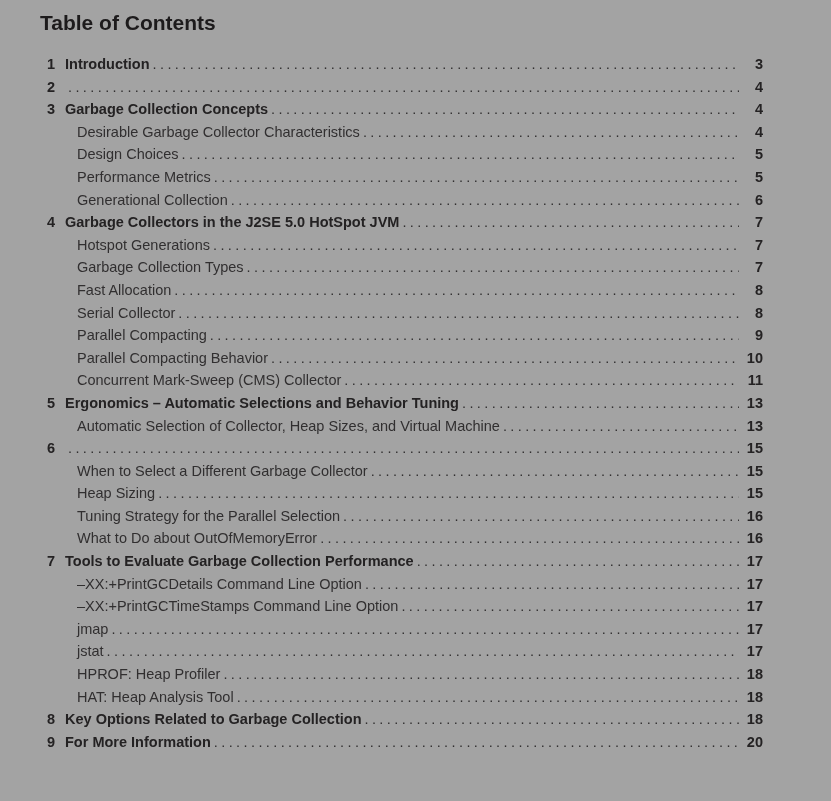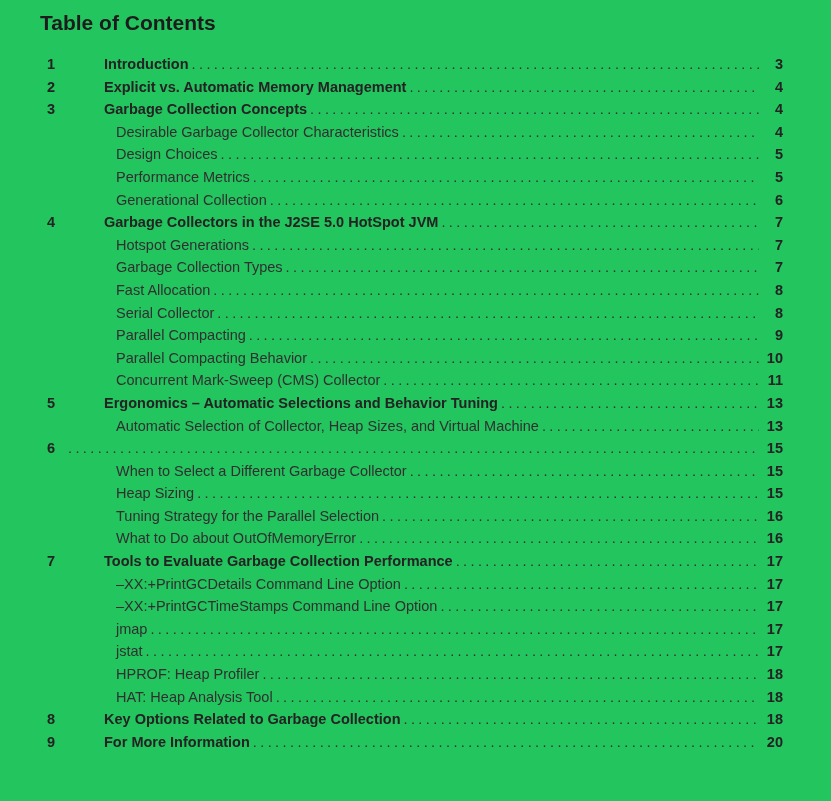--- a/index.html
+++ b/index.html
@@ -5,22 +5,22 @@
   html, body {
     margin: 0;
     padding: 0;
     background: #ffffff;
   }
   .page {
     position: relative;
     box-sizing: border-box;
     width: 831px;
     height: 801px;
-    background: #22c55e;
-    padding: 9px 48px 0 40px;
+    background: #a3a3a3;
+    padding: 9px 68px 0 40px;
     overflow: hidden;
     font-family: "Liberation Sans", sans-serif;
     color: #312f30;
   }
   .title {
     margin: 0;
     font-size: 21px;
     line-height: 28px;
     font-weight: bold;
     color: #1d1b1c;
@@ -40,21 +40,20 @@
   }
   .row .num {
     flex: none;
     width: 18px;
     font-weight: bold;
     color: #242223;
   }
   .row .label {
     flex: none;
     white-space: nowrap;
-    margin-left: 39px;
   }
   .row.top .label {
     font-weight: bold;
     color: #242223;
   }
   .row.sub {
     padding-left: 30px;
     justify-content: flex-end;
   }
   .leader {
@@ -85,21 +84,20 @@
   <h1 class="title">Table of Contents</h1>
   <div class="toc" id="toc">
       <div class="row top">
         <span class="num">1</span>
         <span class="label">Introduction</span>
         <span class="leader"></span>
         <span class="pagenum">3</span>
       </div>
       <div class="row top">
         <span class="num">2</span>
-        <span class="label">Explicit vs. Automatic Memory Management</span>
         <span class="leader"></span>
         <span class="pagenum">4</span>
       </div>
       <div class="row top">
         <span class="num">3</span>
         <span class="label">Garbage Collection Concepts</span>
         <span class="leader"></span>
         <span class="pagenum">4</span>
       </div>
       <div class="row sub">

